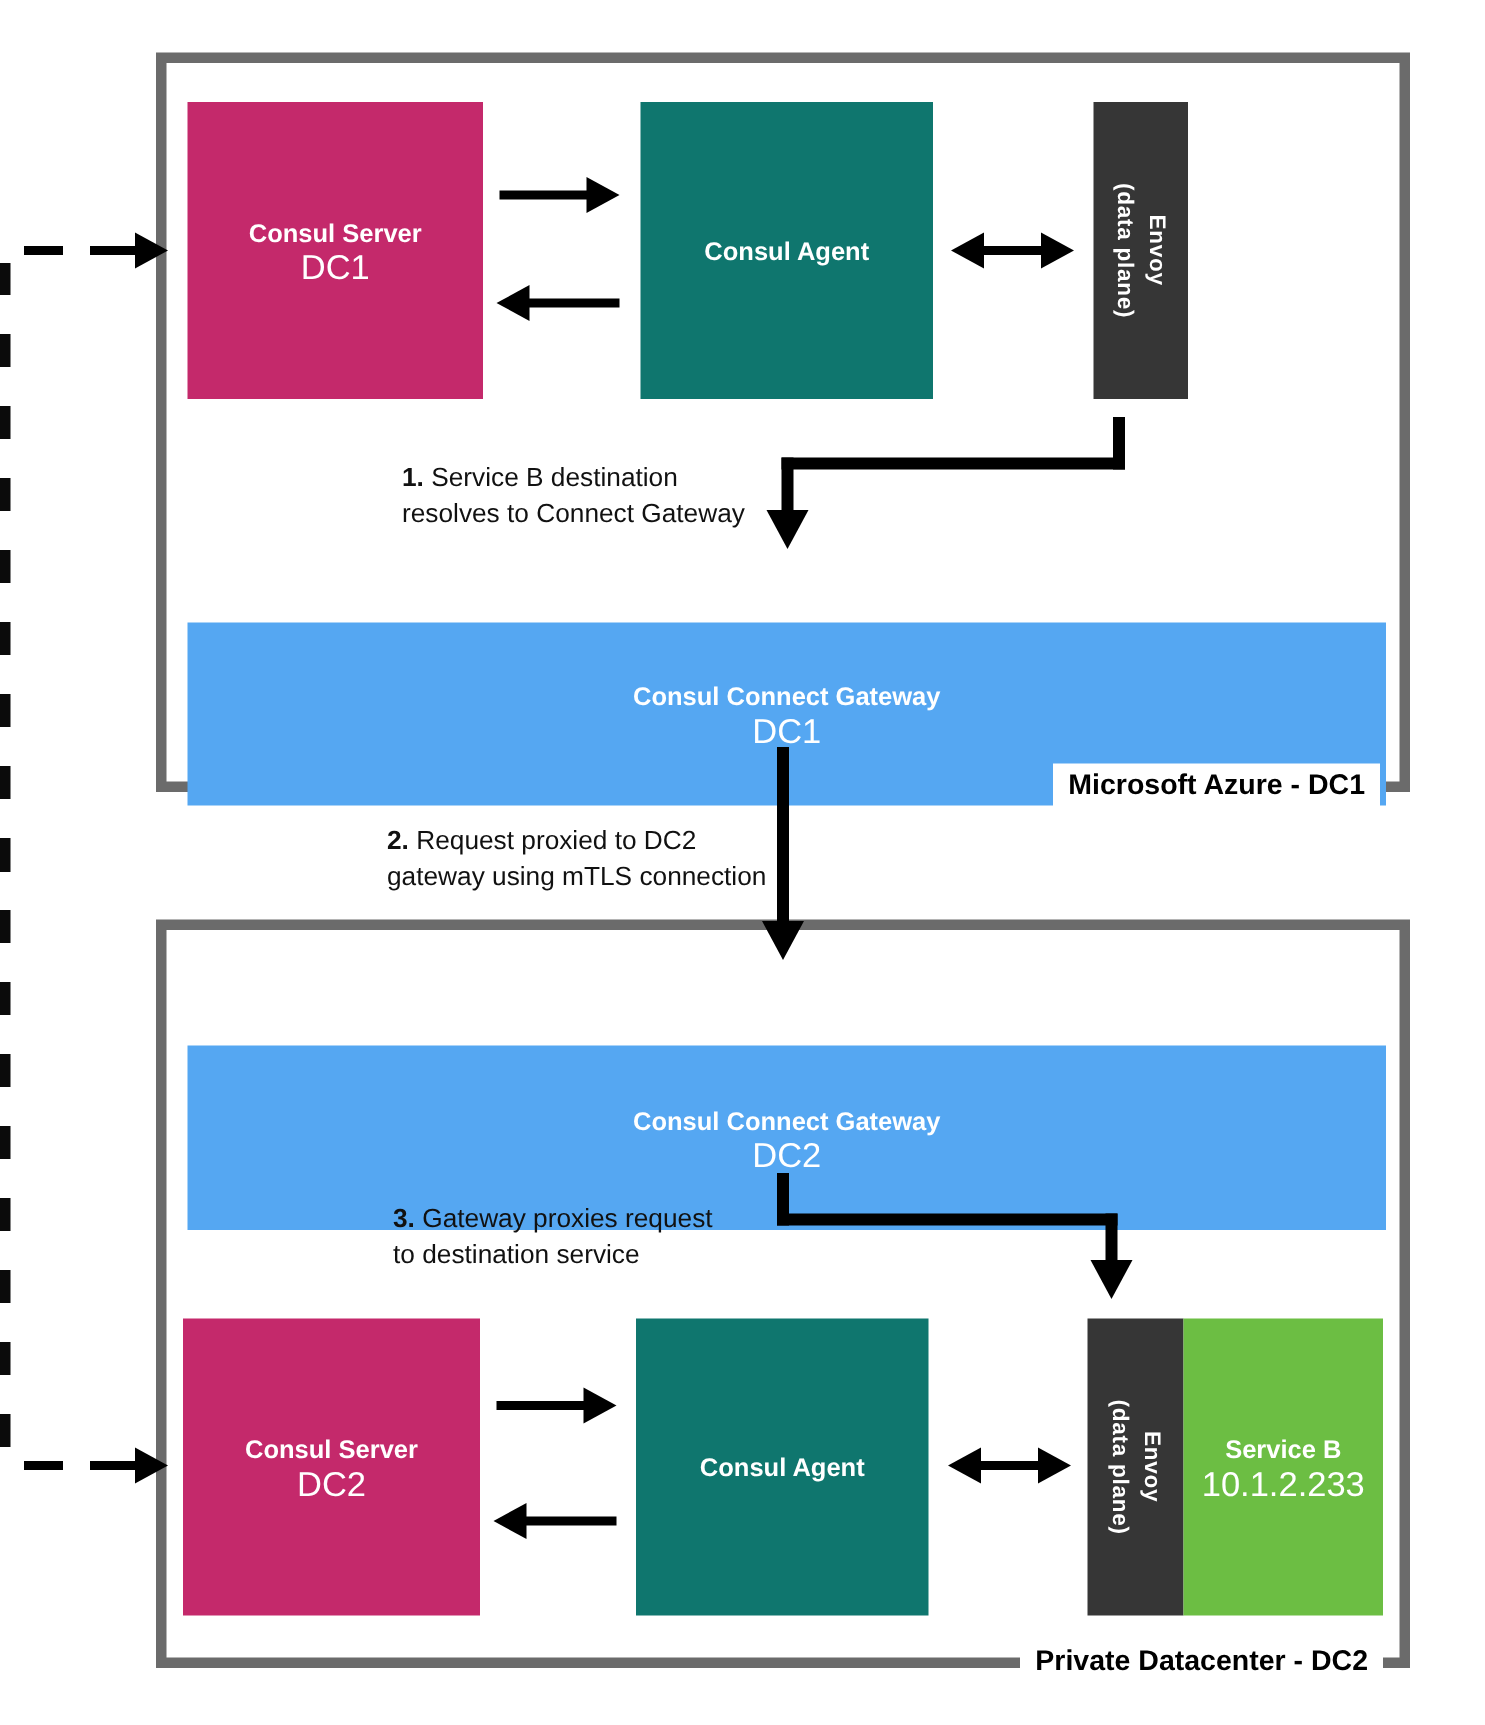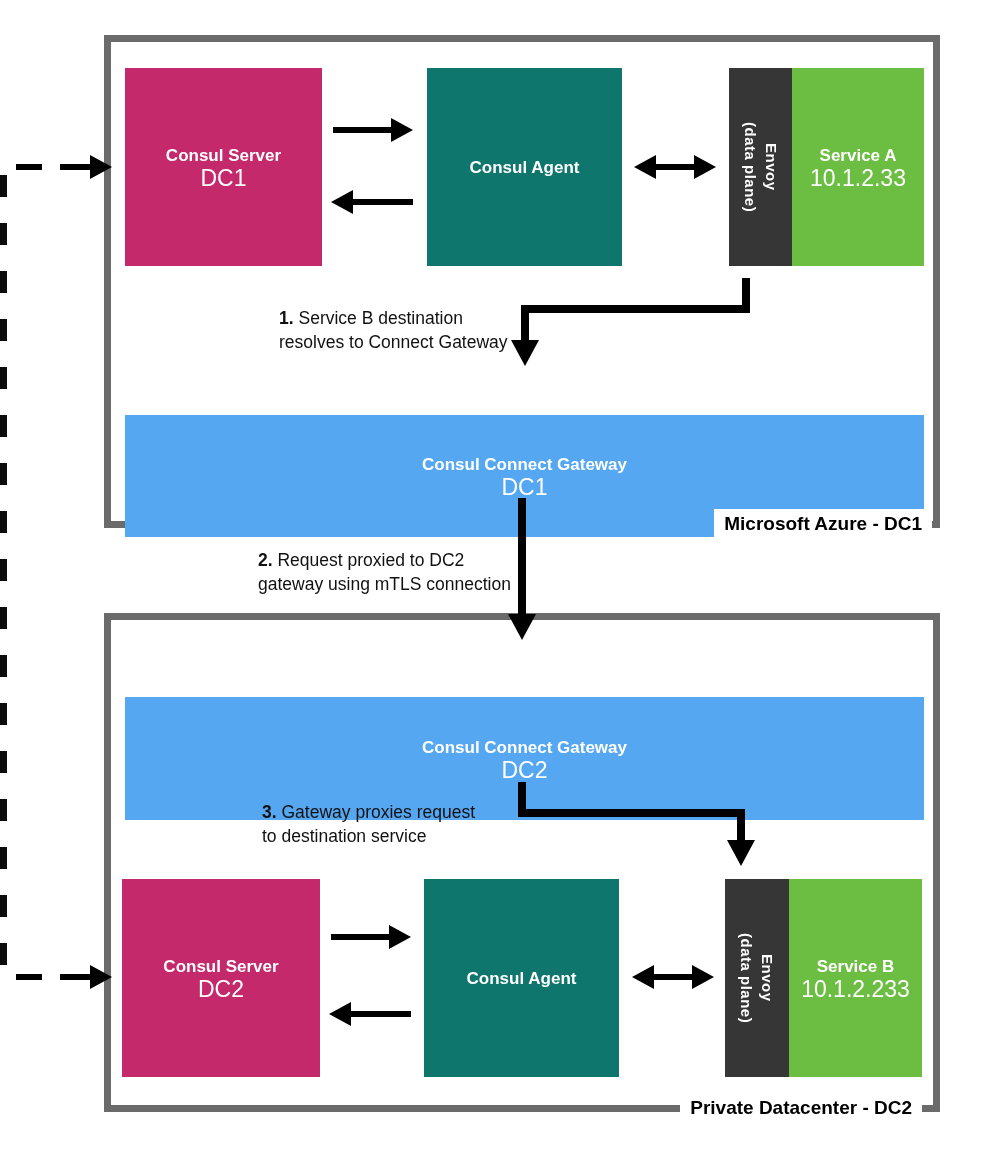--- a/index.html
+++ b/index.html
@@ -43,39 +43,35 @@
 
   <div class="vdash"></div>
   <div class="bar" style="left:16px;top:164px;width:26px;height:6px"></div>
   <div class="bar" style="left:60px;top:164px;width:32px;height:6px"></div>
   <div class="tri-r" style="left:90px;top:155px"></div>
   <div class="bar" style="left:16px;top:974px;width:26px;height:6px"></div>
   <div class="bar" style="left:60px;top:974px;width:32px;height:6px"></div>
   <div class="tri-r" style="left:90px;top:965px"></div>
 
   <div class="container" style="left:104px;top:35px;width:836px;height:493px"></div>
-  <div class="plate" style="right:58px;top:509px">Microsoft Azure - DC1</div>
+  <div class="plate" style="right:70px;top:509px">Microsoft Azure - DC1</div>
 
   <div class="container" style="left:104px;top:613px;width:836px;height:499px"></div>
   <div class="plate" style="right:68px;top:1093px">Private Datacenter - DC2</div>
 
   <div class="node server" style="left:125px;top:68px;width:197px;height:198px">
     <div class="t1">Consul Server</div>
     <div class="t2">DC1</div>
   </div>
   <div class="node agent" style="left:427px;top:68px;width:195px;height:198px">
     <div class="t1">Consul Agent</div>
   </div>
   <div class="node envoy" style="left:729px;top:68px;width:63px;height:198px">
     <div class="envoy-label">Envoy
 (data plane)</div>
-  </div>
-  <div class="node service" style="left:792px;top:68px;width:132px;height:198px">
-    <div class="t1">Service A</div>
-    <div class="t2">10.1.2.33</div>
   </div>
   <div class="node gateway" style="left:125px;top:368px;width:799px;height:122px">
     <div class="t1">Consul Connect Gateway</div>
     <div class="t2">DC1</div>
   </div>
 
   <div class="bar" style="left:333px;top:127px;width:60px;height:6px"></div>
   <div class="tri-r" style="left:391px;top:118px"></div>
   <div class="tri-l" style="left:331px;top:190px"></div>
   <div class="bar" style="left:351px;top:199px;width:62px;height:6px"></div>
@@ -117,21 +113,21 @@
   <div class="tri-d" style="left:727px;top:840px"></div>
 
   <div class="bar" style="left:331px;top:934px;width:60px;height:6px"></div>
   <div class="tri-r" style="left:389px;top:925px"></div>
   <div class="tri-l" style="left:329px;top:1002px"></div>
   <div class="bar" style="left:349px;top:1011px;width:62px;height:6px"></div>
   <div class="tri-l" style="left:632px;top:965px"></div>
   <div class="bar" style="left:648px;top:974px;width:50px;height:6px"></div>
   <div class="tri-r" style="left:692px;top:965px"></div>
 
-  <div class="note" style="left:279px;top:306px">
+  <div class="note" style="left:268px;top:306px">
     <b>1.</b>
     <span>Service B destination
 resolves to Connect Gateway</span>
   </div>
   <div class="note" style="left:258px;top:548px">
     <b>2.</b>
     <span>Request proxied to DC2
 gateway using mTLS connection</span>
   </div>
   <div class="note" style="left:262px;top:800px">

